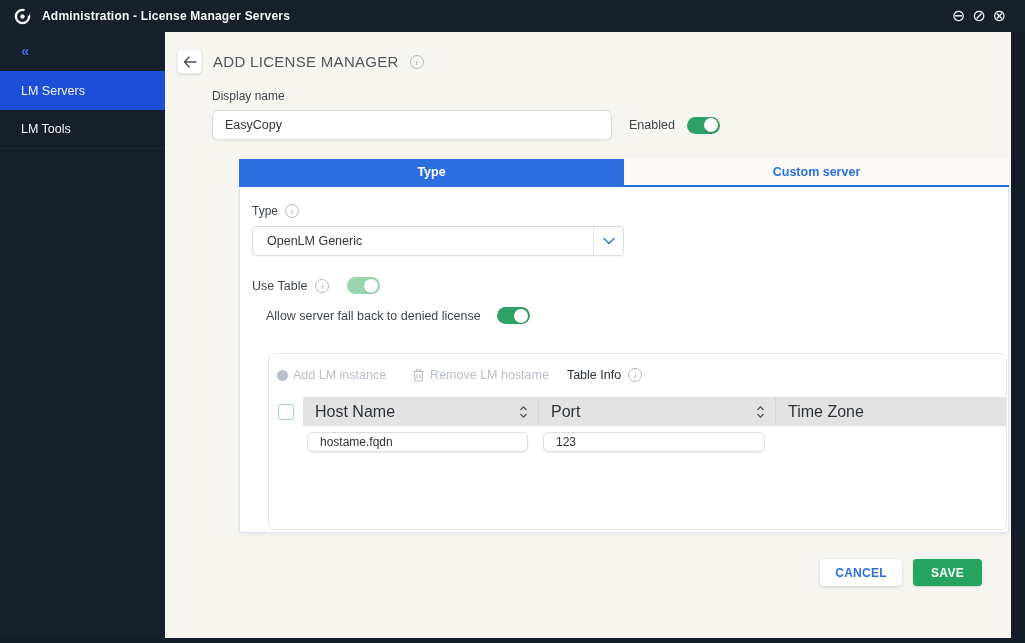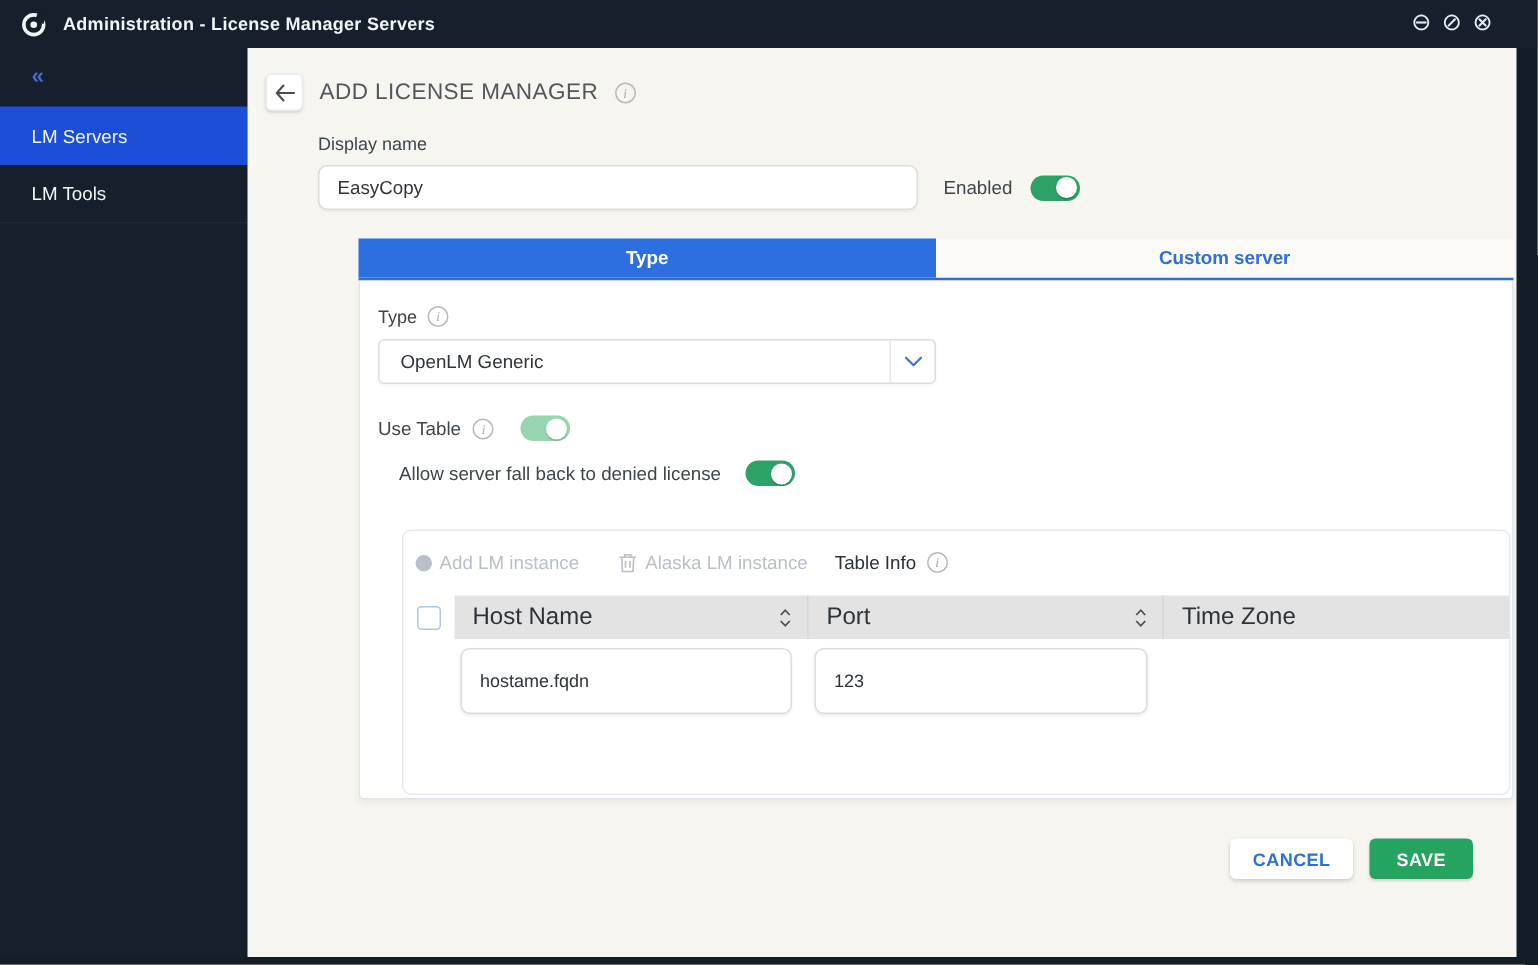--- a/index.html
+++ b/index.html
@@ -8,21 +8,21 @@
     font-family: "Liberation Sans", "DejaVu Sans", sans-serif;
     background:#10171f;
     color:#3f454c;
     -webkit-font-smoothing: antialiased;
   }
   .window { width:1025px; height:643px; background:#131d28; overflow:hidden; }
 
   
   .titlebar {
     height:32px; background:#15202c; display:flex; align-items:center;
-    padding:0 24px 0 14px; color:#fff;
+    padding:0 13px 0 14px; color:#fff;
   }
   .titlebar .logo { width:17px; height:17px; margin-right:11px; display:flex; }
   .titlebar .title { font-size:12px; font-weight:bold; letter-spacing:.2px; color:#f2f5f8; }
   .win-controls { margin-left:auto; display:flex; gap:7px; align-items:center; padding-right:6px; }
   .win-controls span { font-size:16px; line-height:16px; color:#e7ecf1; cursor:default; }
 
   
   .app-row { display:flex; height:606px; margin-right:14px; }
   .sidebar { width:165px; background:#15202c; flex:none; }
   .sidebar .collapse { padding:10px 0 12px 21px; color:#3e6fd6; font-size:15px; font-weight:bold; letter-spacing:-1px; cursor:pointer; }
@@ -113,21 +113,21 @@
   .hcell { display:flex; align-items:center; padding-left:12px; font-size:16px; color:#2e3339; }
   .hcell.c1 { width:236px; border-right:1px solid #d6d6d6; }
   .hcell.c2 { width:237px; border-right:1px solid #d6d6d6; }
   .hcell.c3 { flex:1; }
   .sort-ic { margin-left:auto; margin-right:10px; display:flex; cursor:pointer; }
 
   .tbl-row { display:flex; margin-top:6px; }
   .cell { display:flex; align-items:center; }
   .cell.c1 { width:236px; } .cell.c2 { width:237px; } .cell.c3 { flex:1; }
   .cell-input {
-    height:44px; flex:1; margin:0 11px 0 4px; border:1px solid #ddd; border-radius:6px;
+    height:20px; flex:1; margin:0 11px 0 4px; border:1px solid #ddd; border-radius:6px;
     font-size:12px; color:#2f343a; padding:0 12px; font-family:inherit;
     box-shadow:0 1px 2px rgba(0,0,0,.07); outline:none; min-width:0;
   }
   .cell-select {
     height:28px; flex:1; margin:0 4px 0 2px; border:1px solid #ddd; border-radius:4px;
     display:flex; align-items:center; font-size:12px; color:#2f343a; cursor:pointer;
     box-shadow:0 1px 2px rgba(0,0,0,.05); background:#fff;
   }
   .cell-select .sel-text { padding-left:10px; }
   .cell-select .chev-box { margin-left:auto; width:28px; height:100%; border-left:1px solid #e6e6e6; display:flex; align-items:center; justify-content:center; }
@@ -240,21 +240,21 @@
             <div class="tbl-toolbar">
               <span class="tool-btn">
                 <span class="dot"></span>
                 <span>Add LM instance</span>
               </span>
               <span class="tool-sep"></span>
               <span class="tool-btn">
                 <svg width="13" height="14" viewBox="0 0 13 14">
                     <path d="M1 3.5 H12 M4.5 3.5 V1.8 H8.5 V3.5 M2.5 3.5 L3 13 H10 L10.5 3.5 M5 6 V10.5 M8 6 V10.5" stroke="#b9bfc9" stroke-width="1.1" fill="none"></path>
                   </svg>
-                <span>Alaska LM instance</span>
+                <span>Remove LM hostame</span>
               </span>
               <span class="tbl-info">
                 <span>Table Info</span>
                 <span class="info-icon">i</span>
               </span>
             </div>
 
             <div class="tbl-header">
               <div class="chk-cell">
                 <span class="checkbox"></span>

